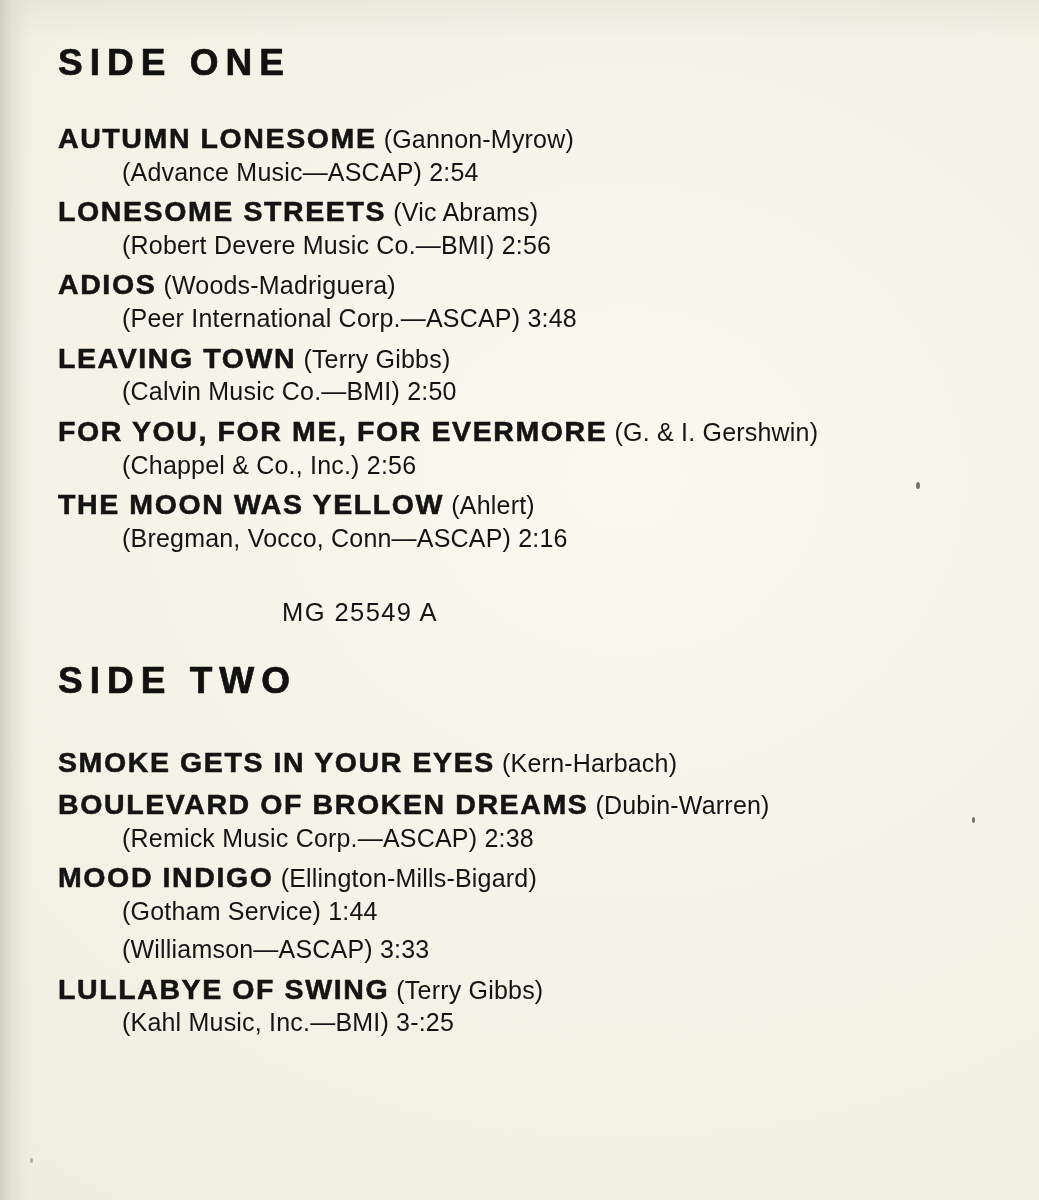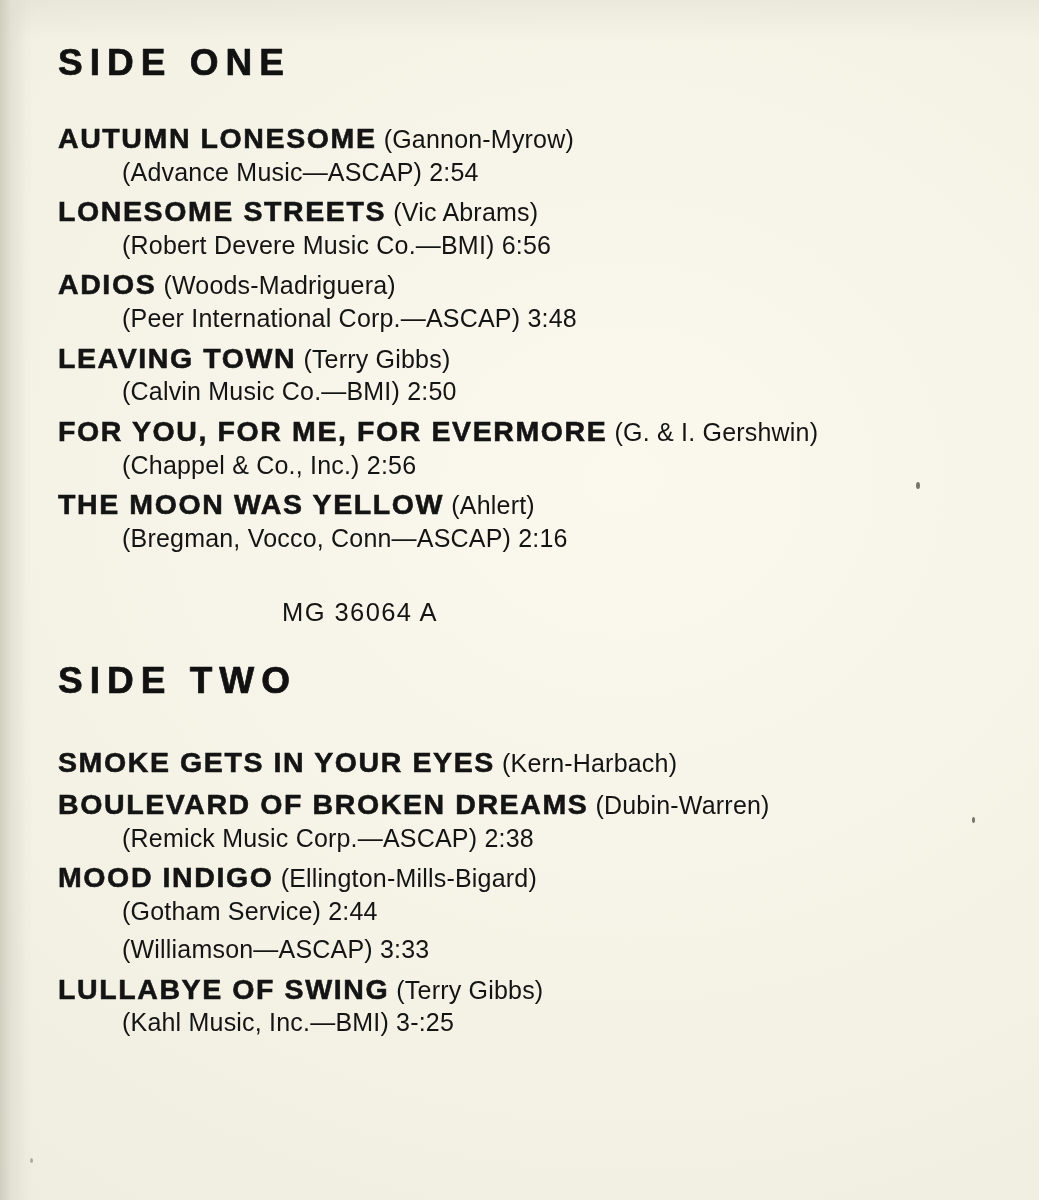--- a/index.html
+++ b/index.html
@@ -111,55 +111,55 @@
 
   <div class="side-head" id="side-one-head">SIDE ONE</div>
 
   <div class="track-list" id="side-one-tracks">
       <div class="track">
         <div class="track-line1"><span class="track-title">AUTUMN LONESOME</span><span class="track-writers"> (Gannon-Myrow)</span></div>
         <div class="track-line2">(Advance Music—ASCAP) 2:54</div>
       </div>
       <div class="track">
         <div class="track-line1"><span class="track-title">LONESOME STREETS</span><span class="track-writers"> (Vic Abrams)</span></div>
-        <div class="track-line2">(Robert Devere Music Co.—BMI) 6:56</div>
+        <div class="track-line2">(Robert Devere Music Co.—BMI) 2:56</div>
       </div>
       <div class="track">
         <div class="track-line1"><span class="track-title">ADIOS</span><span class="track-writers"> (Woods-Madriguera)</span></div>
         <div class="track-line2">(Peer International Corp.—ASCAP) 3:48</div>
       </div>
       <div class="track">
         <div class="track-line1"><span class="track-title">LEAVING TOWN</span><span class="track-writers"> (Terry Gibbs)</span></div>
         <div class="track-line2">(Calvin Music Co.—BMI) 2:50</div>
       </div>
       <div class="track">
         <div class="track-line1"><span class="track-title">FOR YOU, FOR ME, FOR EVERMORE</span><span class="track-writers"> (G. &amp; I. Gershwin)</span></div>
         <div class="track-line2">(Chappel &amp; Co., Inc.) 2:56</div>
       </div>
       <div class="track">
         <div class="track-line1"><span class="track-title">THE MOON WAS YELLOW</span><span class="track-writers"> (Ahlert)</span></div>
         <div class="track-line2">(Bregman, Vocco, Conn—ASCAP) 2:16</div>
       </div>
     </div>
 
-  <div class="catalog">MG 36064 A</div>
+  <div class="catalog">MG 25549 A</div>
 
   <div class="side-head" id="side-two-head">SIDE TWO</div>
 
   <div class="track-list" id="side-two-tracks">
       <div class="track">
         <div class="track-line1"><span class="track-title">SMOKE GETS IN YOUR EYES</span><span class="track-writers"> (Kern-Harbach)</span></div>
       </div>
       <div class="track">
         <div class="track-line1"><span class="track-title">BOULEVARD OF BROKEN DREAMS</span><span class="track-writers"> (Dubin-Warren)</span></div>
         <div class="track-line2">(Remick Music Corp.—ASCAP) 2:38</div>
       </div>
       <div class="track">
         <div class="track-line1"><span class="track-title">MOOD INDIGO</span><span class="track-writers"> (Ellington-Mills-Bigard)</span></div>
-        <div class="track-line2">(Gotham Service) 2:44</div>
+        <div class="track-line2">(Gotham Service) 1:44</div>
       </div>
       <div class="track">
         <div class="track-line2">(Williamson—ASCAP) 3:33</div>
       </div>
       <div class="track">
         <div class="track-line1"><span class="track-title">LULLABYE OF SWING</span><span class="track-writers"> (Terry Gibbs)</span></div>
         <div class="track-line2">(Kahl Music, Inc.—BMI) 3-:25</div>
       </div>
     </div>
 

